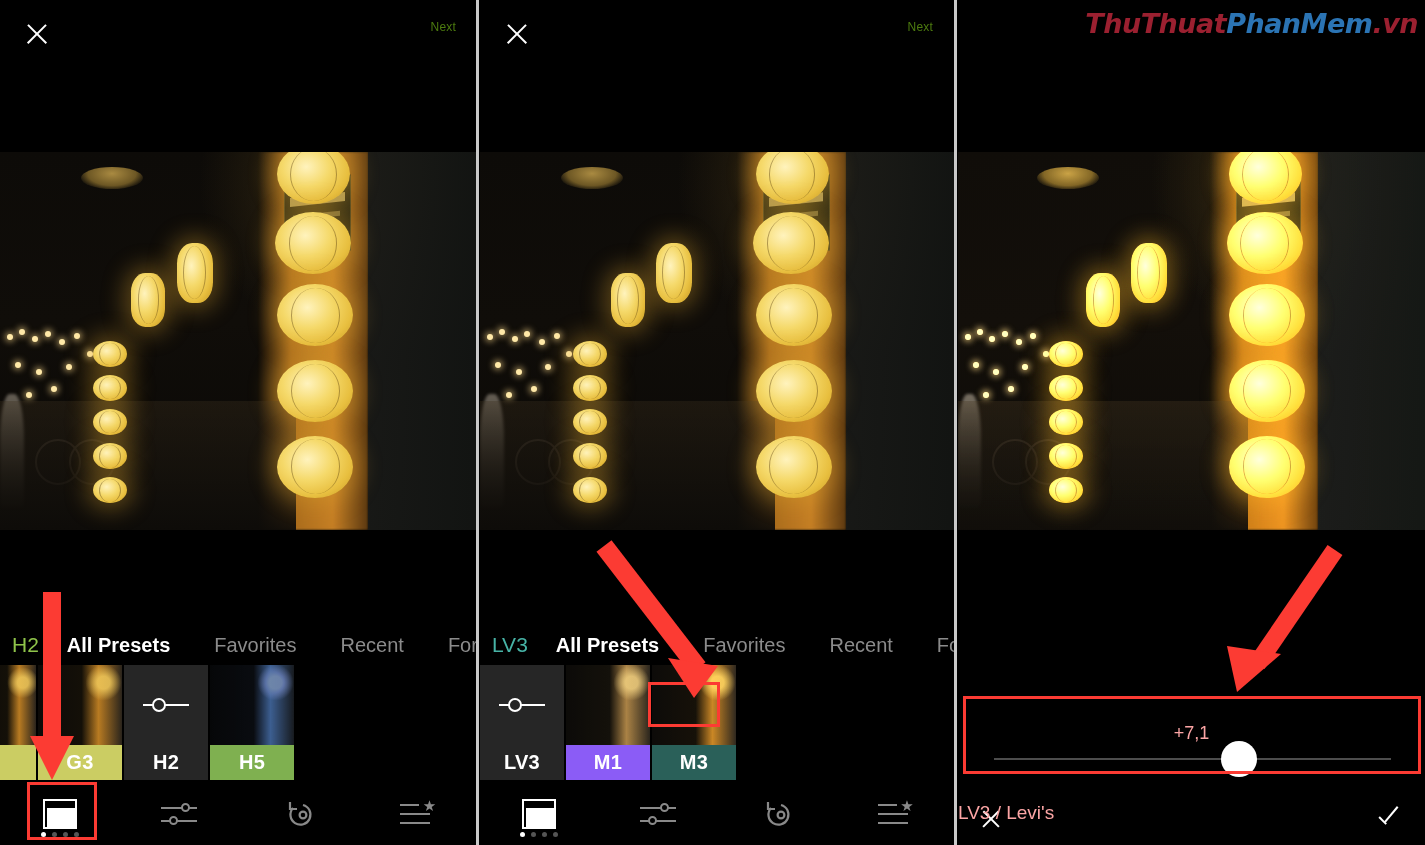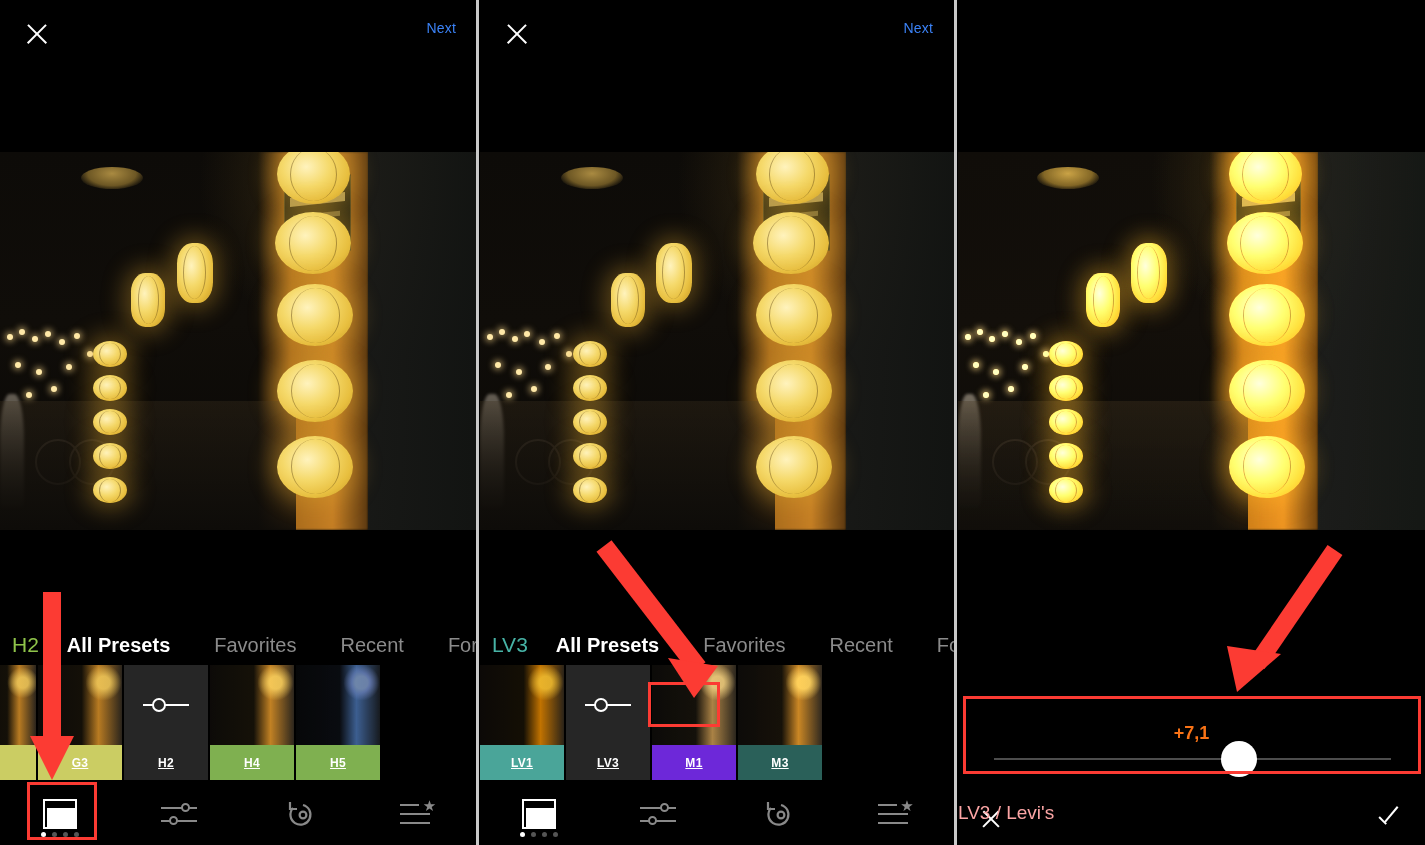--- a/index.html
+++ b/index.html
@@ -24,21 +24,21 @@
   .topbar { position: absolute; top: 0; left: 0; right: 0; height: 70px; }
   .close-x { position: absolute; left: 24px; top: 21px; width: 26px; height: 26px; }
   .close-x::before, .close-x::after {
     content: ""; position: absolute; left: 0; top: 12px;
     width: 26px; height: 2.4px; background: #fff;
   }
   .close-x::before { transform: rotate(45deg); }
   .close-x::after  { transform: rotate(-45deg); }
   .next-btn {
     position: absolute; right: 22px; top: 20px;
-    color: #3b82f6; font-size: 14px; letter-spacing: .2px;
+    color: #4d7c0f; font-size: 12px; letter-spacing: .2px;
   }
 
   
   .photo {
     position: absolute; left: 0; right: 0; top: 152px; height: 378px;
     background: #080706; overflow: hidden;
   }
   .ph-inner { position: absolute; inset: 0; }
   .sky {
     position: absolute; inset: 0;
@@ -123,21 +123,21 @@
   .thumbstrip {
     position: absolute; left: 0; right: 0; top: 665px; height: 115px;
     display: flex; align-items: stretch; overflow: hidden;
   }
   .thumb { position: relative; width: 84px; flex: 0 0 84px; margin-right: 2px; background: #111; }
   .thumb .img { position: absolute; left:0; right:0; top:0; height: 80px; overflow:hidden; background:#14110c; }
   .thumb .img .mini { position:absolute; inset:0; }
   .thumb .lbl {
     position: absolute; left: 0; right: 0; bottom: 0; height: 35px;
     display: flex; align-items: center; justify-content: center;
-    color: #fff; font-size: 12px; font-weight: bold; letter-spacing: .3px; text-decoration: underline;
+    color: #fff; font-size: 20px; font-weight: bold; letter-spacing: .3px;
   }
   .thumb.selected { background: #262626; }
   .thumb.selected .img { background: #262626; }
   .thumb.selected .lbl { background: transparent; }
   .slider-glyph {
     position:absolute; left:50%; top:40px; transform: translate(-50%,-50%);
     width: 46px; height: 14px;
   }
   .slider-glyph .bar { position:absolute; left:0; top:6px; width:46px; height:2.4px; background:#fff; }
   .slider-glyph .knob {
@@ -167,21 +167,21 @@
   .ic-sliders .l { position:absolute; left:0; width:36px; height:2.2px; background:#ddd; }
   .ic-sliders .l1 { top:8px; } .ic-sliders .l2 { top:21px; }
   .ic-sliders .k { position:absolute; width:9px; height:9px; border-radius:50%; border:2.2px solid #ddd; background:#000; }
   .ic-sliders .k1 { left:20px; top:4.5px; } .ic-sliders .k2 { left:8px; top:17.5px; }
   .ic-liststar .l { position:absolute; left:0; height:2.2px; background:#ddd; }
   .ic-liststar .l1 { top:5px; width:19px; } .ic-liststar .l2 { top:14px; width:30px; } .ic-liststar .l3 { top:23px; width:30px; }
   .ic-liststar .star { position:absolute; right:0; top:0; color:#ddd; font-size:15px; line-height:14px; }
 
   
   .val-slider { position:absolute; left:0; right:0; top:697px; height:78px; }
-  .val-text { position:absolute; left:0; right:0; top:26px; text-align:center; color:#f97316; font-size:18px;font-weight:bold; }
+  .val-text { position:absolute; left:0; right:0; top:26px; text-align:center; color:#fca5a5; font-size:18px; }
   .track { position:absolute; left:36px; right:34px; top:61px; height:1.6px; background:#4d4d4d; }
   .knob-big {
     position:absolute; left:263px; top:44px; width:36px; height:36px;
     border-radius:50%; background:#fff;
   }
   .bottombar3 { position:absolute; left:0; right:0; top:788px; height:57px; }
   .b3-x { position:absolute; left:22px; top:20px; width:22px; height:22px; }
   .b3-x::before, .b3-x::after {
     content:""; position:absolute; left:0; top:10px; width:22px; height:2.4px; background:#fff;
   }
@@ -302,26 +302,20 @@
           <div class="img">
             <div class="slider-glyph">
               <div class="bar"></div>
                 <div class="knob"></div>
             </div>
           </div>
           <div class="lbl">H2</div>
         </div>
         <div class="thumb">
           <div class="img">
-              <div class="mini" style="filter:brightness(1.05)"></div>
-            </div>
-          <div class="lbl" style="background:#7fb050">H4</div>
-        </div>
-        <div class="thumb">
-          <div class="img">
               <div class="mini" style="filter:hue-rotate(180deg) saturate(.8) brightness(.7)"></div>
             </div>
           <div class="lbl" style="background:#7fb050">H5</div>
         </div>
       </div>
 
       <div class="toolbar">
         <div class="tool">
           <div class="ic-frame">
             <div class="outer"></div>
@@ -425,40 +419,34 @@
     <div class="tray">
       <div class="tabs">
         <span class="cur-preset lv">LV3</span>
         <span class="tab active">All Presets</span>
         <span class="tab">Favorites</span>
         <span class="tab">Recent</span>
         <span class="tab">For This P</span>
       </div>
 
       <div class="thumbstrip">
-        <div class="thumb">
-          <div class="img">
-              <div class="mini" style="filter:saturate(1.35) brightness(.95)"></div>
-            </div>
-          <div class="lbl" style="background:#4aa599">LV1</div>
-        </div>
         <div class="thumb selected">
           <div class="img">
             <div class="slider-glyph">
               <div class="bar"></div>
                 <div class="knob"></div>
             </div>
           </div>
           <div class="lbl">LV3</div>
         </div>
         <div class="thumb">
           <div class="img">
               <div class="mini" style="filter:sepia(.45) brightness(.95)"></div>
             </div>
-          <div class="lbl" style="background:#6d28d9">M1</div>
+          <div class="lbl" style="background:#8b5cf6">M1</div>
         </div>
         <div class="thumb">
           <div class="img">
               <div class="mini" style="filter:brightness(1.1)"></div>
             </div>
           <div class="lbl" style="background:#2a6059">M3</div>
         </div>
       </div>
 
       <div class="toolbar">
@@ -568,15 +556,18 @@
       <div class="b3-title">LV3 / Levi's</div>
       <div class="b3-check"></div>
     </div>
 
     <svg class="arrow" style="left:265px;top:542px;width:130px;height:152px" viewBox="0 0 130 152">
       <line x1="112" y1="8" x2="34" y2="122" stroke="#fc3b33" stroke-width="18" stroke-linecap="butt"></line>
       <polygon points="58,112 14,150 4,104" fill="#fc3b33"></polygon>
     </svg>
     <div class="hl-box" style="left:5px;top:696px;width:458px;height:78px"></div>
 
+    <div class="watermark">
+      <span class="wm-a">ThuThuat</span><span class="wm-b">PhanMem</span><span class="wm-c">.vn</span>
+    </div>
   </div>
 
 </div>
 
 </body></html>

